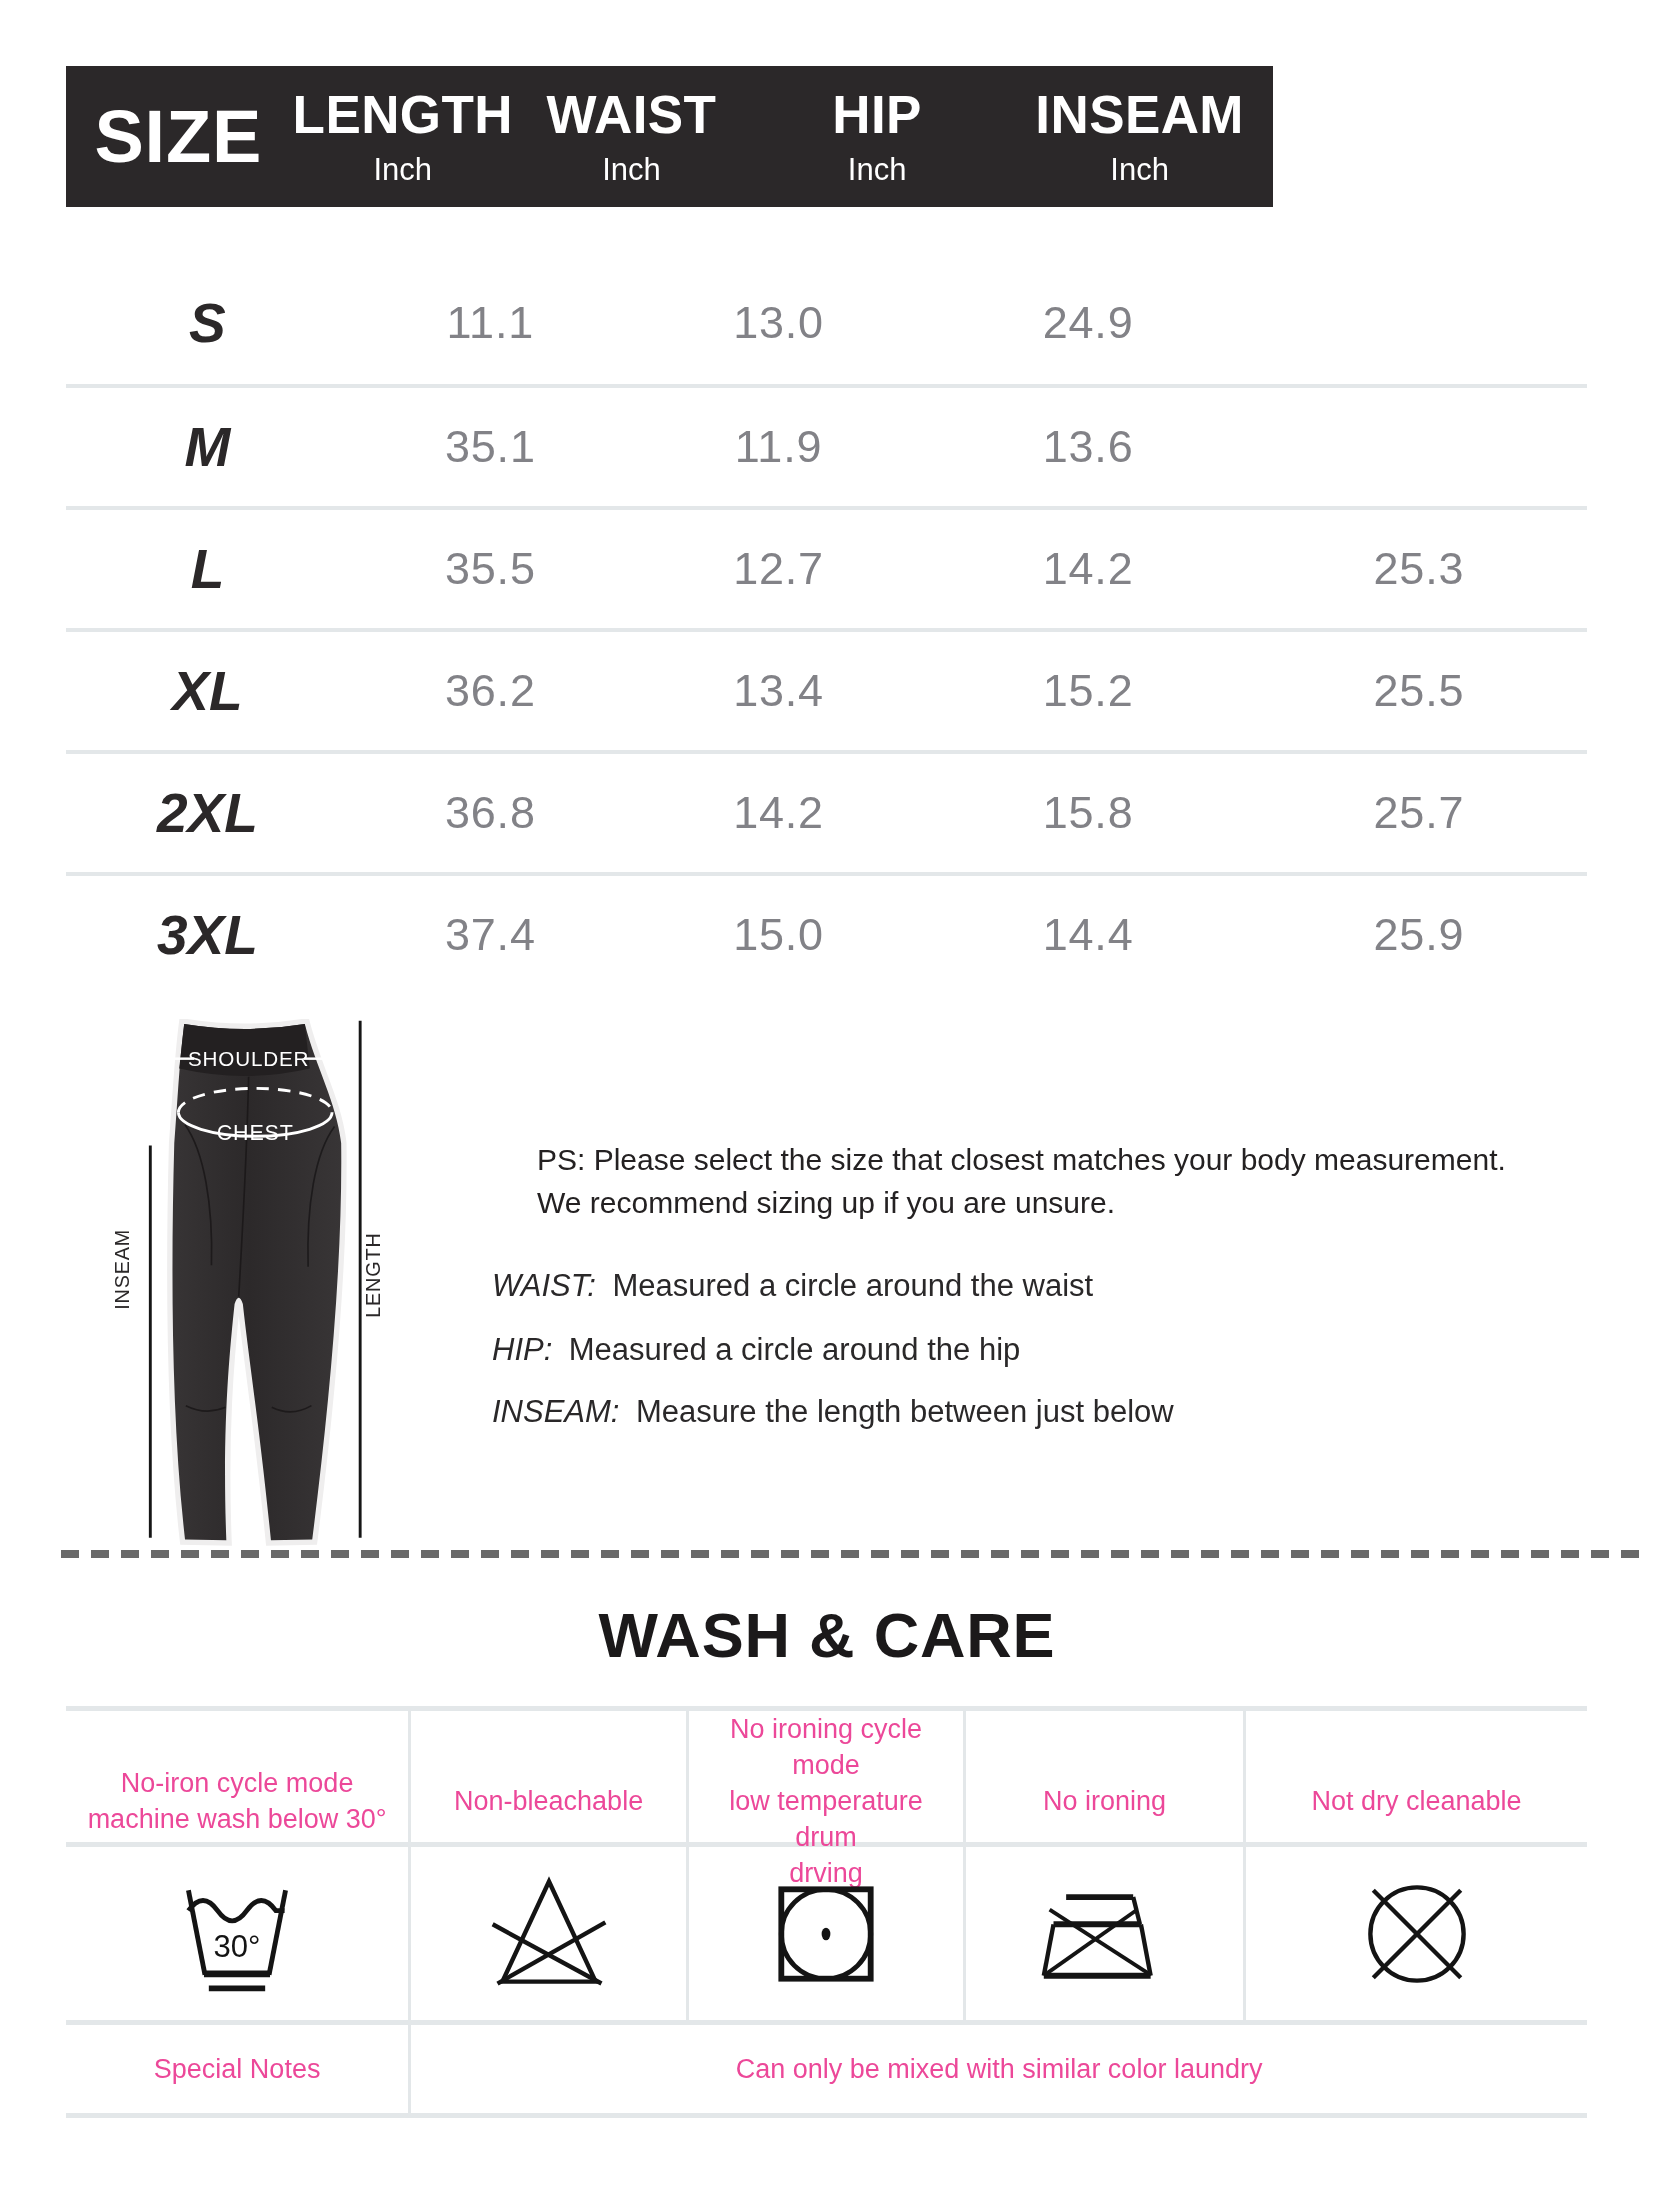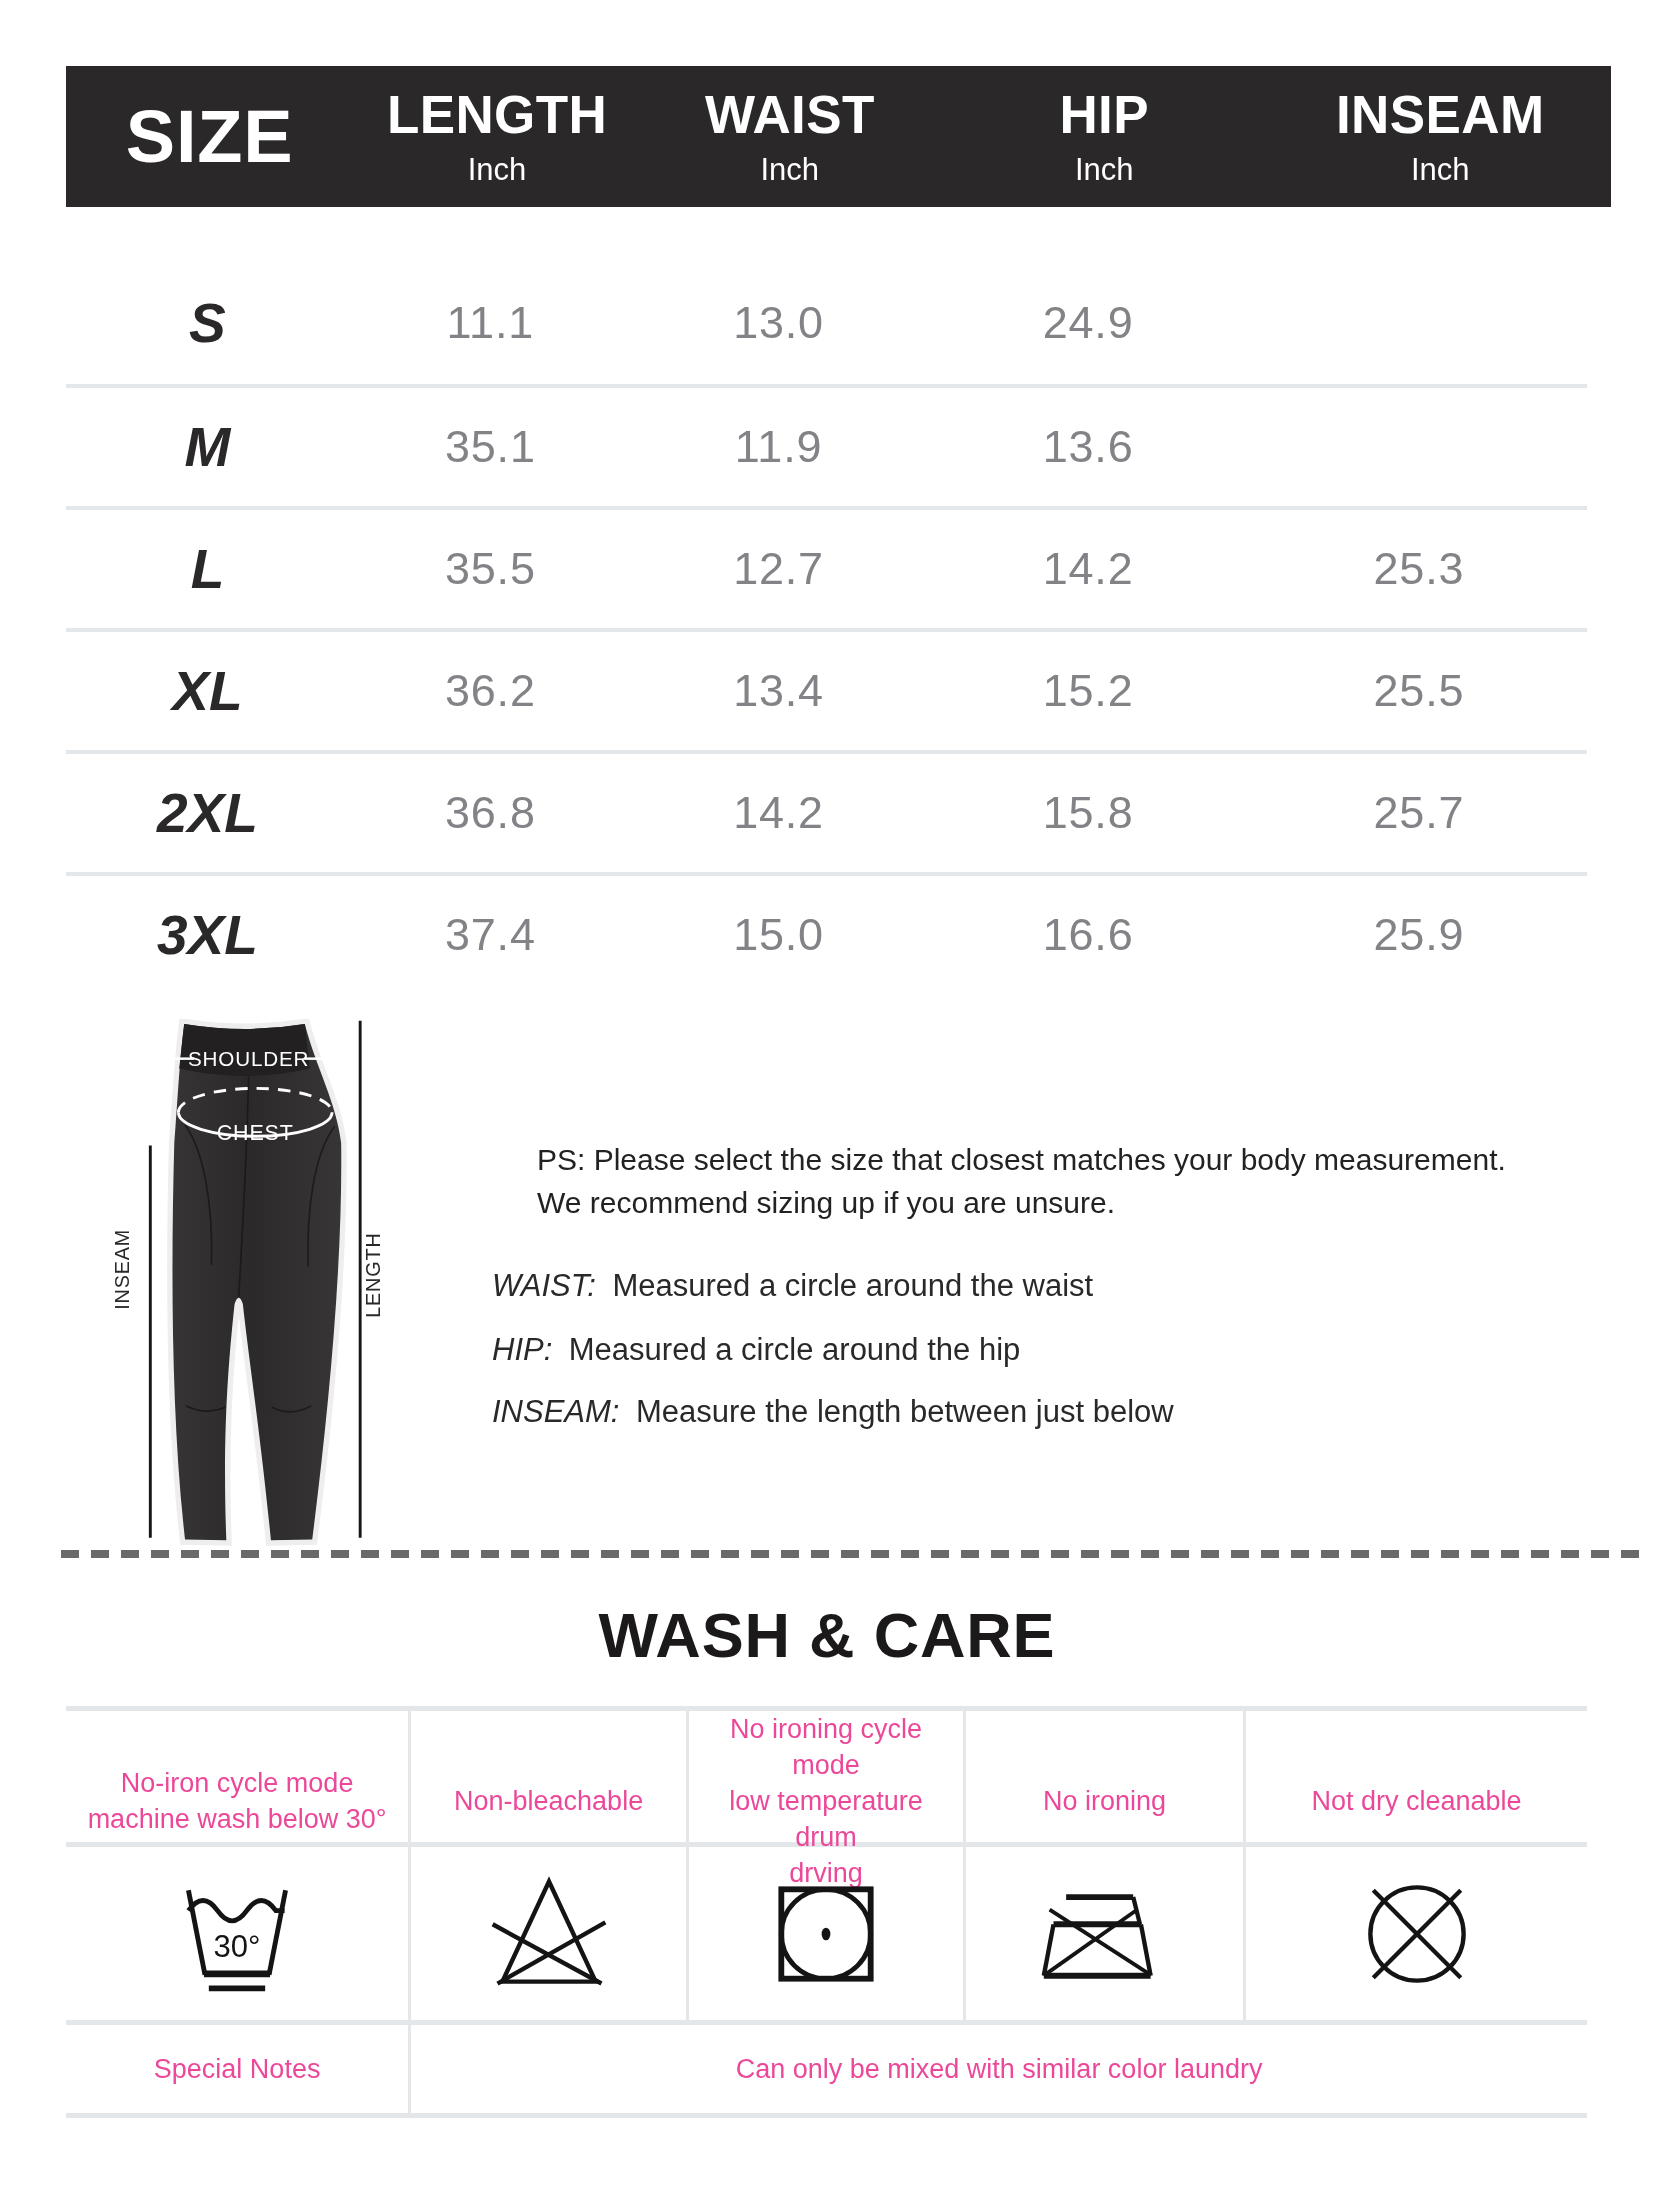--- a/index.html
+++ b/index.html
@@ -4,21 +4,21 @@
 <style>
   * { margin:0; padding:0; box-sizing:border-box; }
   html,body { background:#ffffff; }
   .page {
     position:relative; width:1654px; height:2205px; background:#ffffff;
     font-family:"Liberation Sans", sans-serif; overflow:hidden;
   }
 
   
   .size-header {
-    position:absolute; left:66px; top:66px; width:1545px; height:141px;
+    position:absolute; left:66px; top:66px; width:1207px; height:141px;
     background:#2b2829; display:grid;
     grid-template-columns:18.6% 18.6% 19.3% 21.4% 22.1%;
   }
   .size-header .hcell { display:flex; flex-direction:column; align-items:center; justify-content:center; color:#ffffff; }
   .size-header .hcell.size-word { font-size:74px; font-weight:800; letter-spacing:0.8px; }
   .size-header .col-label { font-size:53px; font-weight:700; letter-spacing:0.4px; line-height:1; }
   .size-header .col-unit  { font-size:31px; font-weight:400; margin-top:13.2px; line-height:1; }
 
   .size-body { position:absolute; left:66px; top:262px; width:1521px; }
   .size-row {
@@ -129,21 +129,21 @@
       <div class="cell cell-size">2XL</div>
       <div class="cell cell-val">36.8</div>
       <div class="cell cell-val">14.2</div>
       <div class="cell cell-val">15.8</div>
       <div class="cell cell-val">25.7</div>
     </div>
     <div class="size-row">
       <div class="cell cell-size">3XL</div>
       <div class="cell cell-val">37.4</div>
       <div class="cell cell-val">15.0</div>
-      <div class="cell cell-val">16.6</div>
+      <div class="cell cell-val">14.4</div>
       <div class="cell cell-val">25.9</div>
     </div>
   </div>
 
   <div class="diagram">
     <svg width="389" height="537" viewBox="0 0 470 650">
       <defs>
         <linearGradient id="legGrad" x1="0" y1="0" x2="1" y2="0">
           <stop offset="0" stop-color="#373435"></stop>
           <stop offset="0.45" stop-color="#2c292a"></stop>

